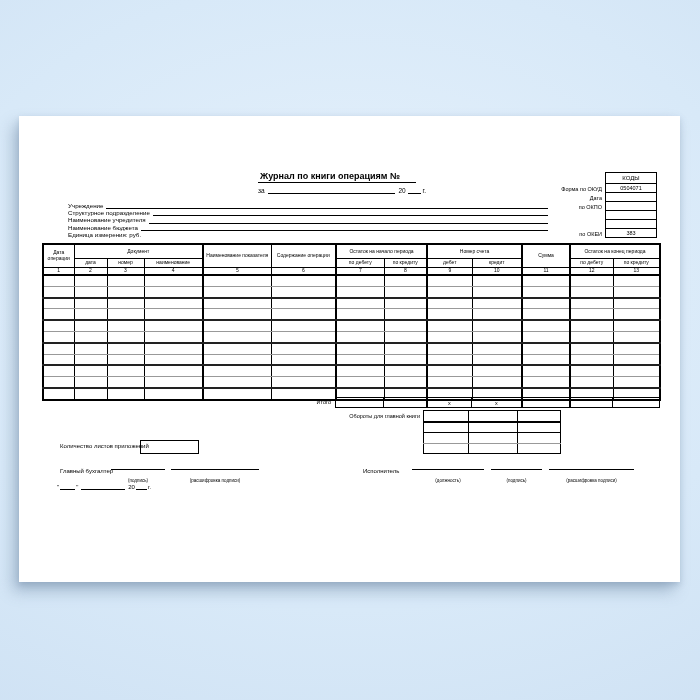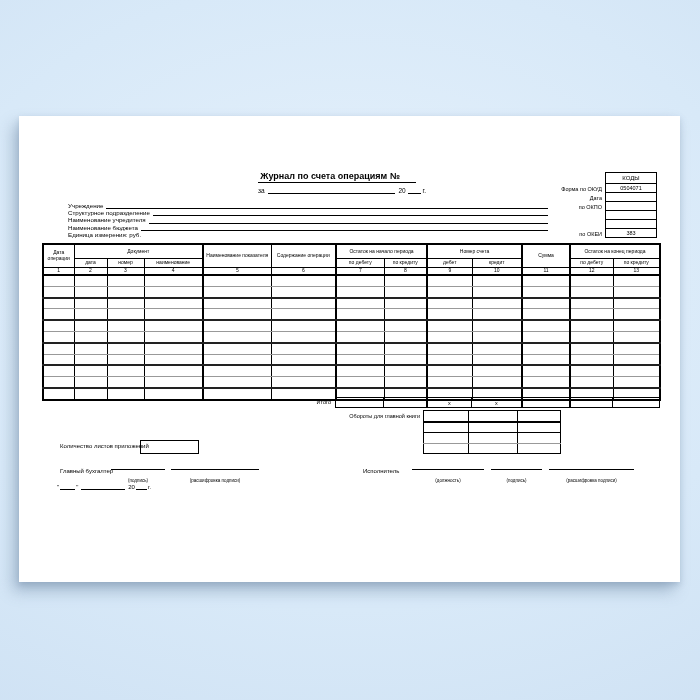--- a/index.html
+++ b/index.html
@@ -72,21 +72,21 @@
   .db2{width:44px;border-bottom:1px solid #000;height:7px;margin:0 3px;}
   .db3{width:11px;border-bottom:1px solid #000;height:7px;margin:0 1px;}
 </style>
 </head>
 <body>
 
 <div class="canvas">
   <div class="page">
 
     <div class="title-wrap">
-      <span class="title-text">Журнал по счета операциям №</span>
+      <span class="title-text">Журнал по книги операциям №</span>
     </div>
 
     <div class="period">
       <span>за</span>
       <span class="blank b1"></span>
       <span>20</span>
       <span class="blank b2"></span>
       <span>г.</span>
     </div>
 

